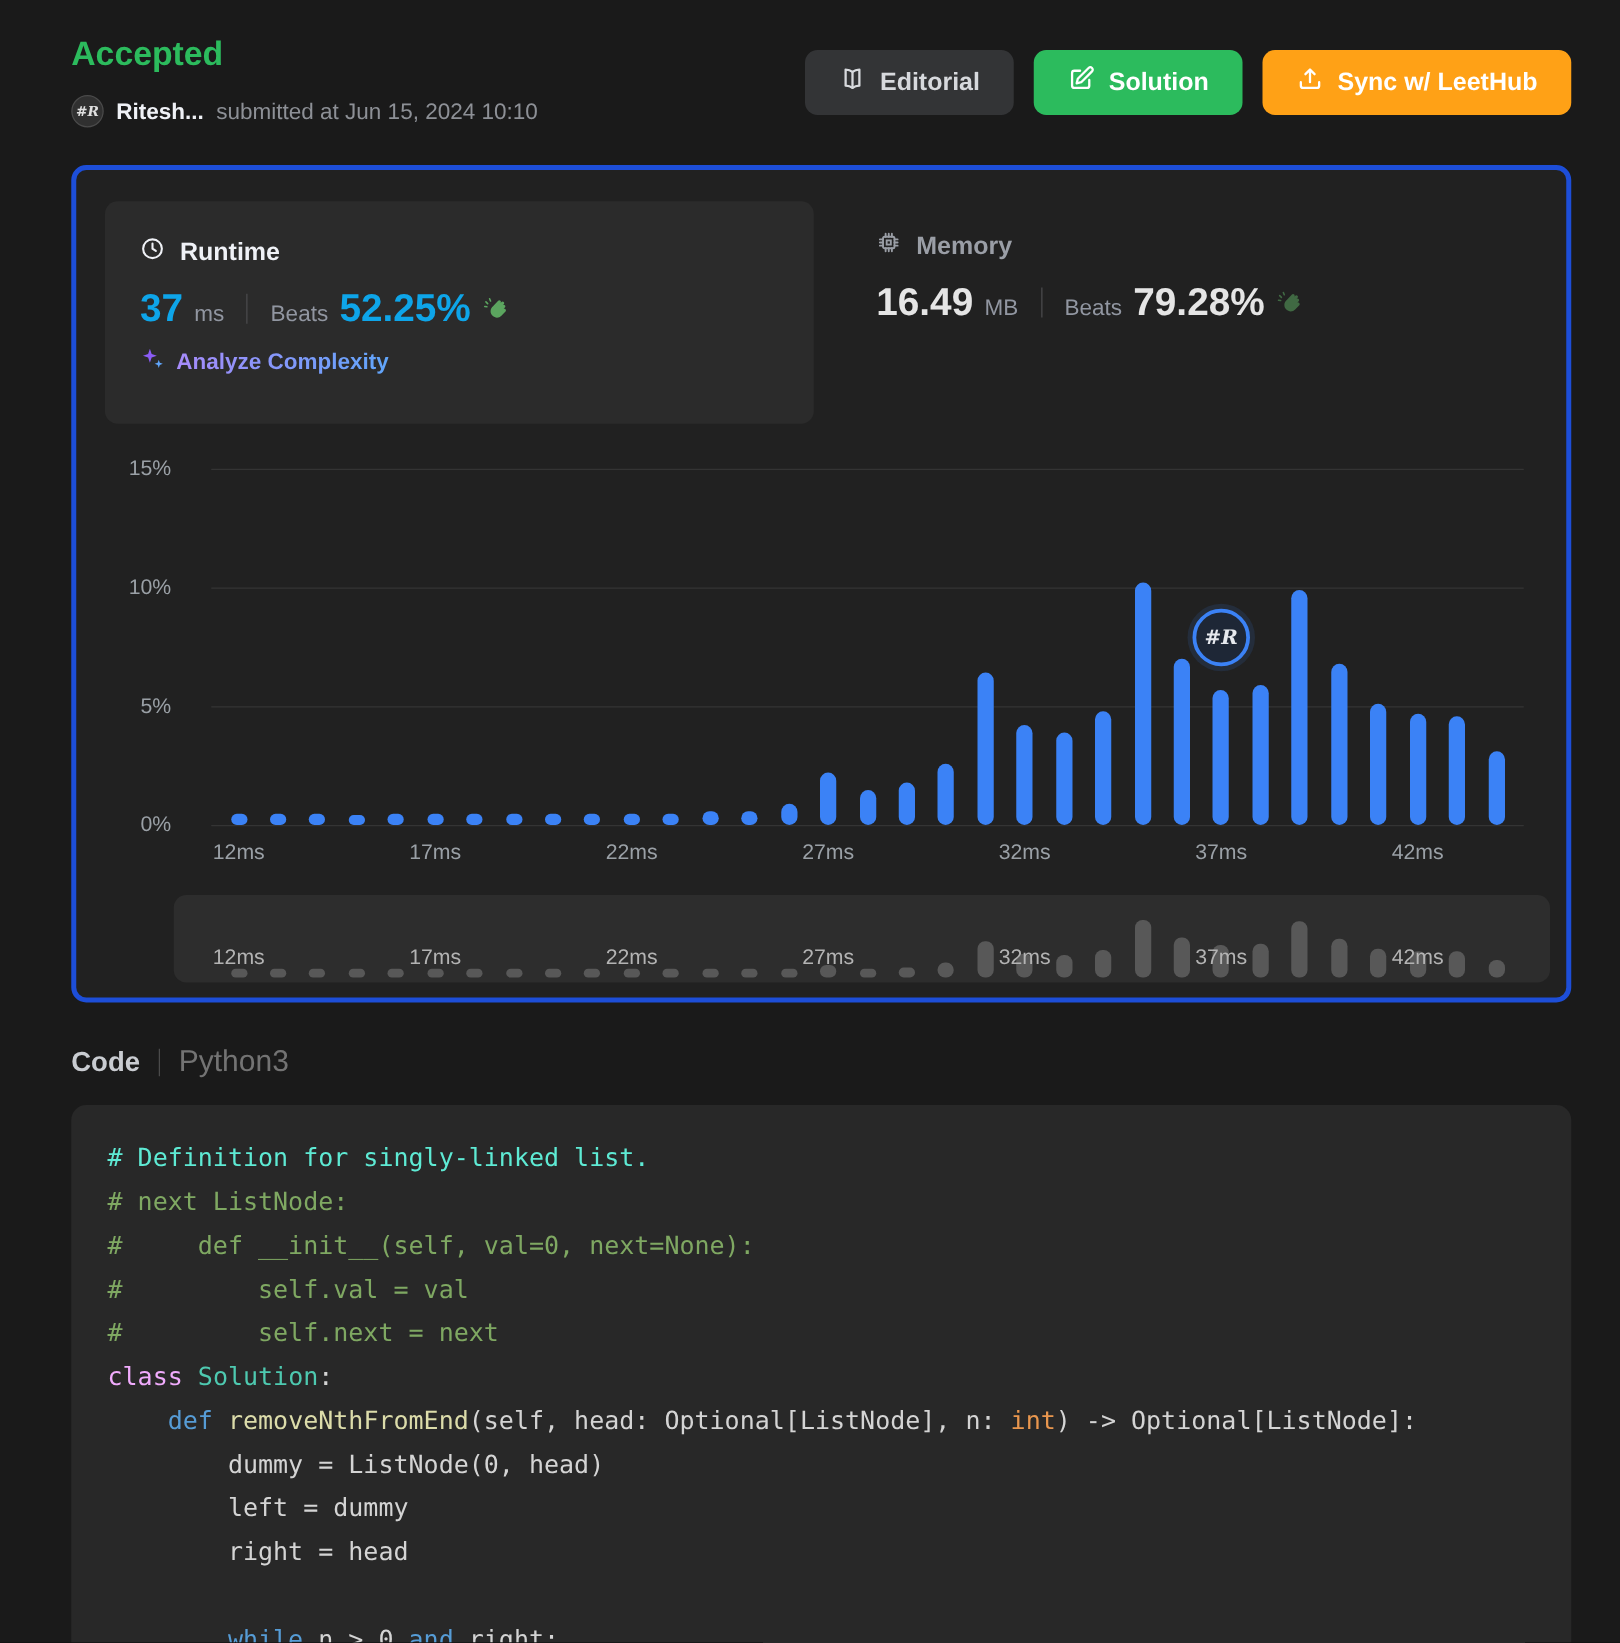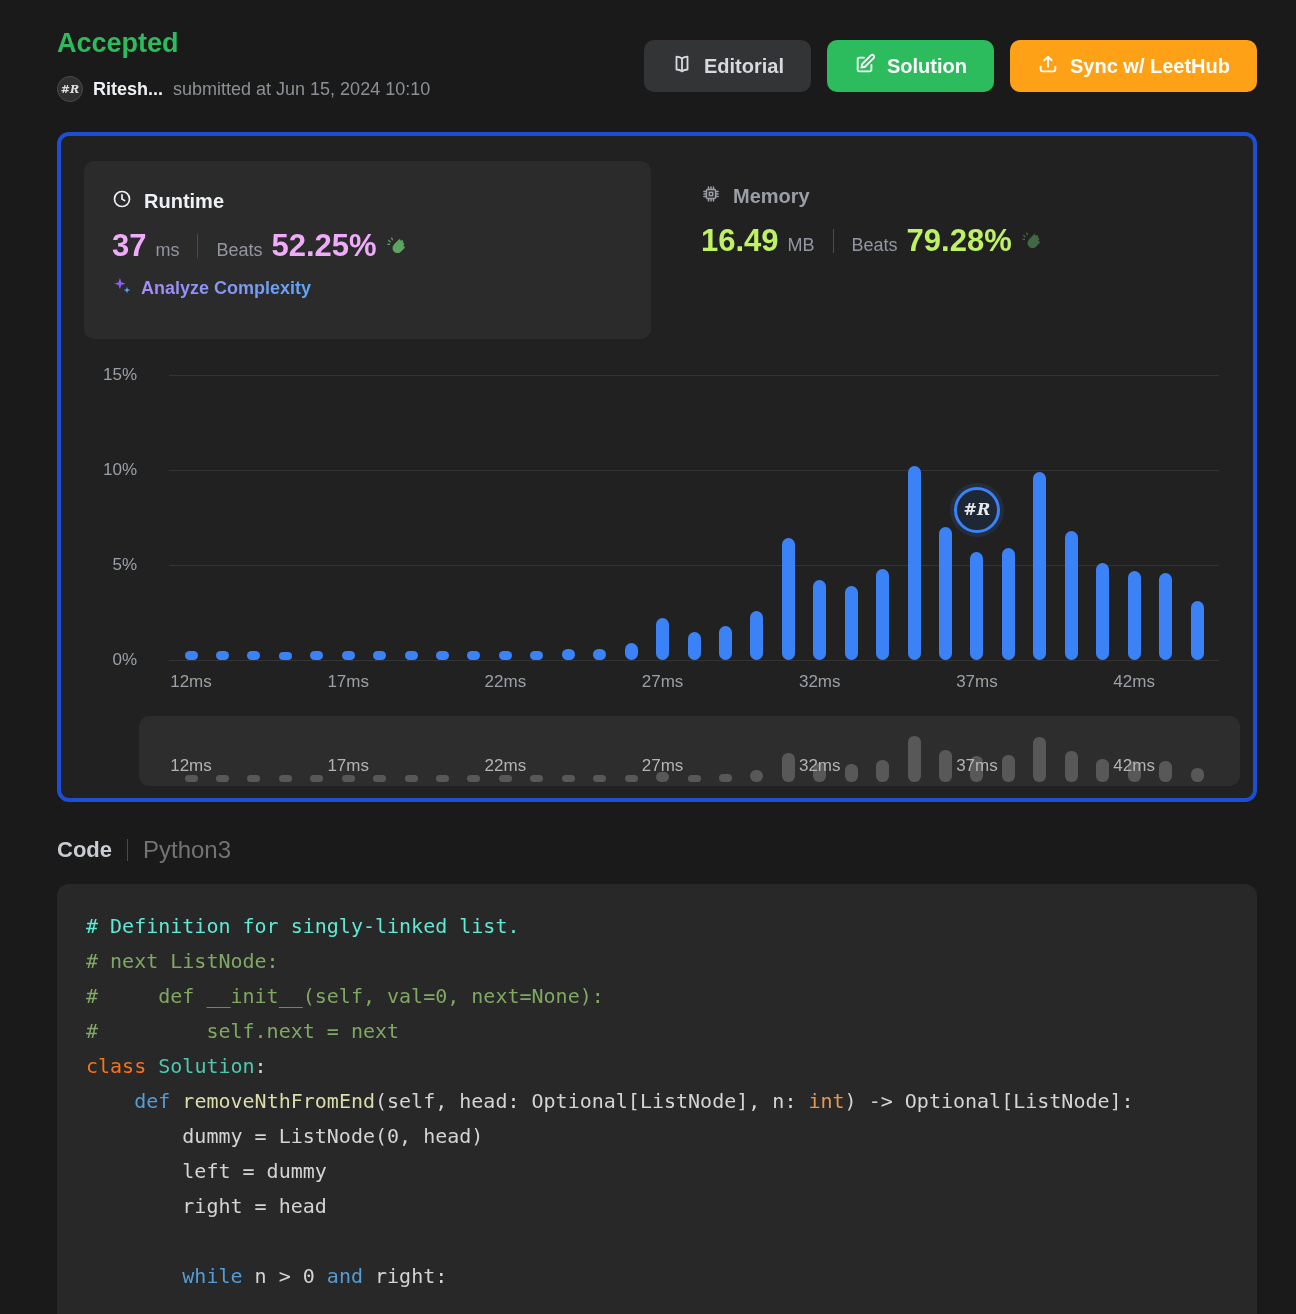--- a/index.html
+++ b/index.html
@@ -25,33 +25,33 @@
   .btn-sync{background:#ffa116;color:#ffffff;}
 
   
   .chart-card{left:57px;top:132px;width:1200px;height:670px;background:#212121;
               border:4px solid #1d4ed8;border-radius:12px;}
   .runtime-card{position:absolute;left:23px;top:25px;width:567px;height:178px;background:#2b2b2b;
                 border-radius:10px;padding:28px;}
   .stat-title{display:flex;align-items:center;gap:12px;font-size:20px;font-weight:700;color:#eff1f6;}
   .stat-title svg{width:20px;height:20px;flex:0 0 auto;}
   .stat-vals{display:flex;align-items:baseline;margin-top:14px;gap:9px;}
-  .big{font-size:31px;font-weight:700;color:#f0abfc;}
+  .big{font-size:31px;font-weight:700;color:#0ea5e9;}
   .unit{font-size:18px;color:#9196a1;font-weight:500;text-align:center;}
   .vdiv{width:1px;height:24px;background:#4b4b4d;align-self:center;margin:0 9px;}
   .beats-label{font-size:18px;color:#9196a1;}
   .clap{width:22px;height:22px;align-self:center;}
   .analyze{display:flex;align-items:center;gap:9px;margin-top:12px;font-size:18px;font-weight:600;
            cursor:pointer;background:none;border:none;font-family:inherit;padding:0;}
   .analyze svg{width:20px;height:20px;}
   .analyze-text{background:linear-gradient(90deg,#a78bfa,#60a5fa);
                 -webkit-background-clip:text;background-clip:text;color:transparent;}
   .memory-block{position:absolute;left:640px;top:48px;}
   .memory-block .stat-title{color:#9a9ea6;font-weight:600;}
-  .memory-block .big{color:#bef264;}
+  .memory-block .big{color:#e5e5e5;}
   .memory-block .clap{opacity:.55;}
 
   
   .plot{position:absolute;left:108px;top:239px;width:1050px;height:285px;}
   .gridline{position:absolute;left:0;width:100%;height:1px;background:#343434;}
   .bar{position:absolute;bottom:0;width:13px;border-radius:7px;}
   .marker{position:absolute;width:46px;height:46px;border-radius:50%;background:#1e2736;
           border:3px solid #3b82f6;display:flex;align-items:center;justify-content:center;
           font:italic 600 16px "DejaVu Serif",serif;color:#e6e9ee;
           box-shadow:0 0 0 4px rgba(59,130,246,.12);}
@@ -286,22 +286,23 @@
     <span class="code-title">Code</span>
     <span class="code-divider"></span>
     <span class="code-lang">Python3</span>
   </div>
 
   <div class="abs code-card">
     <div>
         <div class="code-line"><span style="color: #5eead4; margin-top: 38px;"># Definition for singly-linked list.</span></div>
         <div class="code-line"><span style="color: rgb(127, 168, 98);"># next ListNode:</span></div>
         <div class="code-line"><span style="color: rgb(127, 168, 98);">#     def __init__(self, val=0, next=None):</span></div>
+        <div class="code-line"><span style="color: rgb(127, 168, 98);">#         self.val = val</span></div>
         <div class="code-line"><span style="color: rgb(127, 168, 98);">#         self.next = next</span></div>
-        <div class="code-line"><span style="color: #f97316; margin-top: 31px;">class</span><span style="color: rgb(212, 212, 212);"> </span><span style="color: rgb(78, 201, 176);">Solution</span><span style="color: rgb(212, 212, 212);">:</span></div>
+        <div class="code-line"><span style="color: #f0abfc; margin-top: 31px;">class</span><span style="color: rgb(212, 212, 212);"> </span><span style="color: rgb(78, 201, 176);">Solution</span><span style="color: rgb(212, 212, 212);">:</span></div>
         <div class="code-line"><span style="color: rgb(212, 212, 212);">    </span><span style="color: rgb(86, 156, 214);">def</span><span style="color: rgb(212, 212, 212);"> </span><span style="color: rgb(220, 220, 170);">removeNthFromEnd</span><span style="color: rgb(212, 212, 212);">(self, head: Optional[ListNode], n: </span><span style="color: rgb(232, 150, 78);">int</span><span style="color: rgb(212, 212, 212);">) -&gt; Optional[ListNode]:</span></div>
         <div class="code-line"><span style="color: rgb(212, 212, 212);">        dummy = ListNode(0, head)</span></div>
         <div class="code-line"><span style="color: rgb(212, 212, 212);">        left = dummy</span></div>
         <div class="code-line"><span style="color: rgb(212, 212, 212);">        right = head</span></div>
         <div class="code-line">&nbsp;</div>
         <div class="code-line"><span style="color: rgb(212, 212, 212);">        </span><span style="color: rgb(86, 156, 214);">while</span><span style="color: rgb(212, 212, 212);"> n &gt; 0 </span><span style="color: rgb(86, 156, 214);">and</span><span style="color: rgb(212, 212, 212);"> right:</span></div>
       </div>
   </div>
 
 </div>

